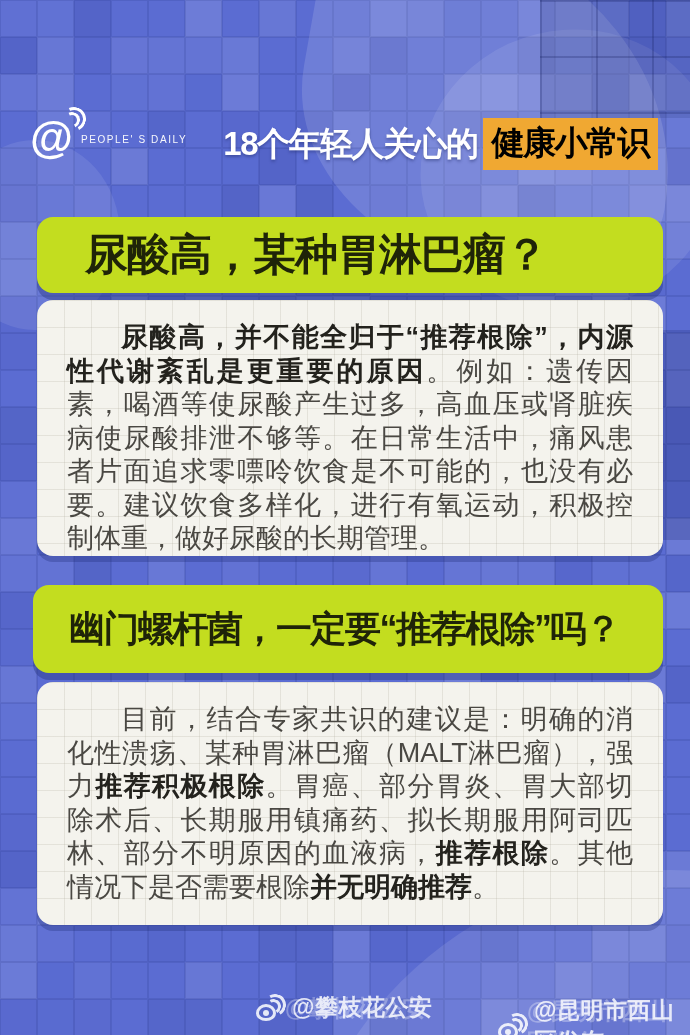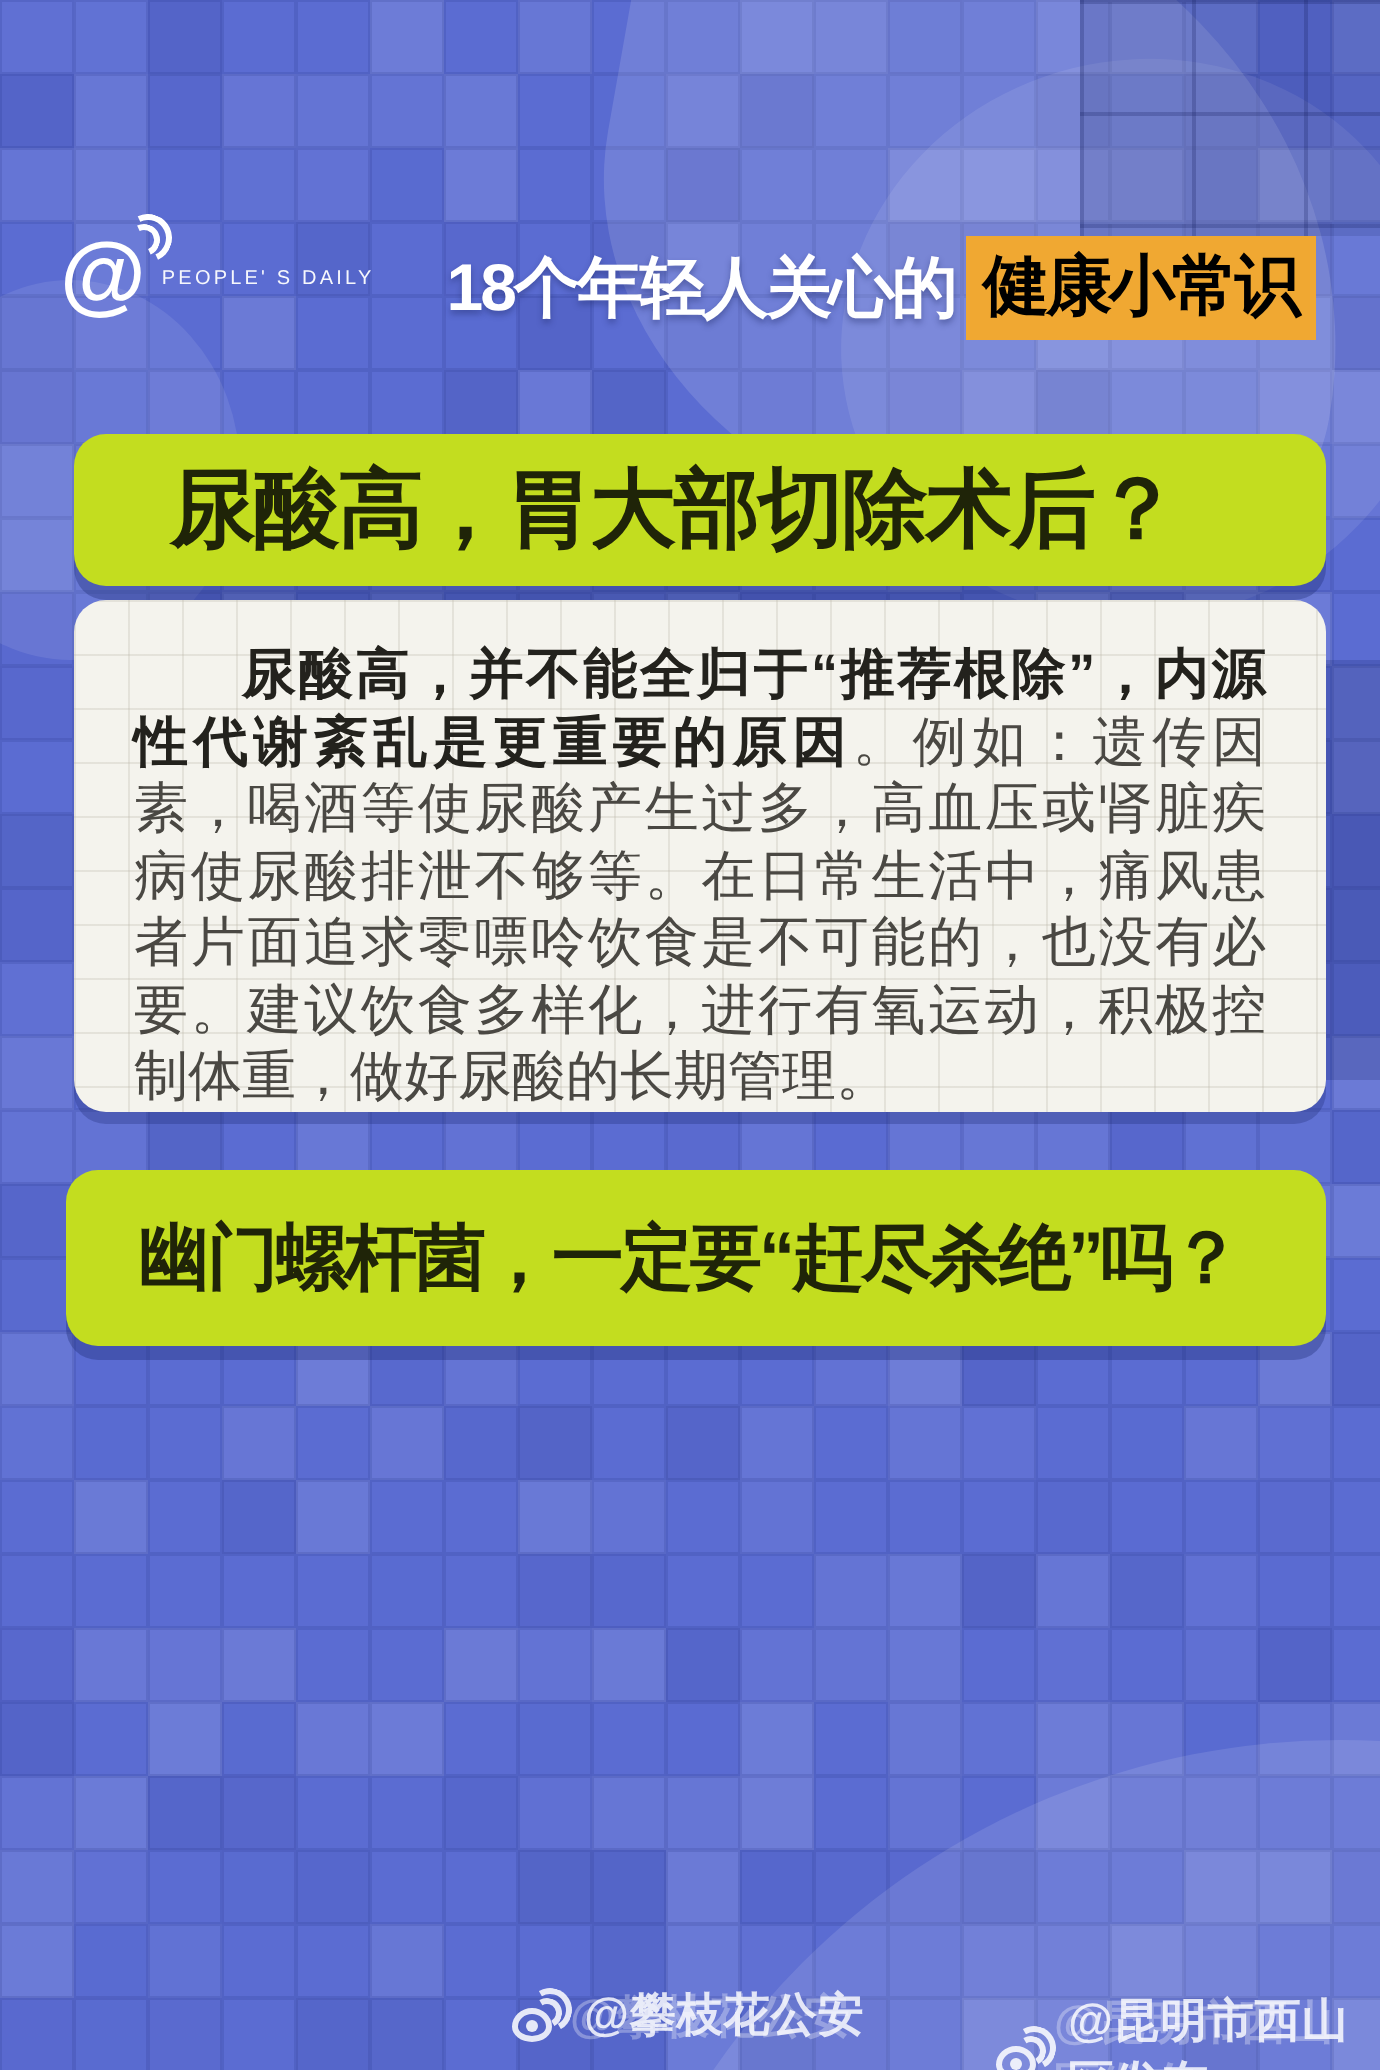--- a/index.html
+++ b/index.html
@@ -629,28 +629,31 @@
       <span class="logo-en">PEOPLE' S DAILY</span>
     </span>
   </div>
 
   <div class="head-title">
     <span>18个年轻人关心的</span>
     <span class="head-highlight">健康小常识</span>
   </div>
 
   <div class="green-card gc1">
-    <span>尿酸高，胃大部切除术后？</span>
+    <span>尿酸高，某种胃淋巴瘤？</span>
   </div>
   <div class="white-card wc1">
     <p class="body-par"><b>尿酸高，并不能全归于“推荐根除”，内源性代谢紊乱是更重要的原因</b><span>。例如：遗传因素，喝酒等使尿酸产生过多，高血压或肾脏疾病使尿酸排泄不够等。在日常生活中，痛风患者片面追求零嘌呤饮食是不可能的，也没有必要。建议饮食多样化，进行有氧运动，积极控制体重，做好尿酸的长期管理。</span></p>
   </div>
 
   <div class="green-card gc2">
-    <span>幽门螺杆菌，一定要“赶尽杀绝”吗？</span>
+    <span>幽门螺杆菌，一定要“推荐根除”吗？</span>
+  </div>
+  <div class="white-card wc2">
+    <p class="body-par"><span>目前，结合专家共识的建议是：明确的消化性溃疡、某种胃淋巴瘤（MALT淋巴瘤），强力</span><b>推荐积极根除</b><span>。胃癌、部分胃炎、胃大部切除术后、长期服用镇痛药、拟长期服用阿司匹林、部分不明原因的血液病，</span><b>推荐根除</b><span>。其他情况下是否需要根除</span><b>并无明确推荐</b><span>。</span></p>
   </div>
 
   <div class="wm wm-left">
     <span class="weibo-icon">
       <span class="eye"></span>
       <span class="pupil"></span>
       <span class="arc a1"></span>
       <span class="arc a2"></span>
     </span>
     <span>@攀枝花公安</span>

